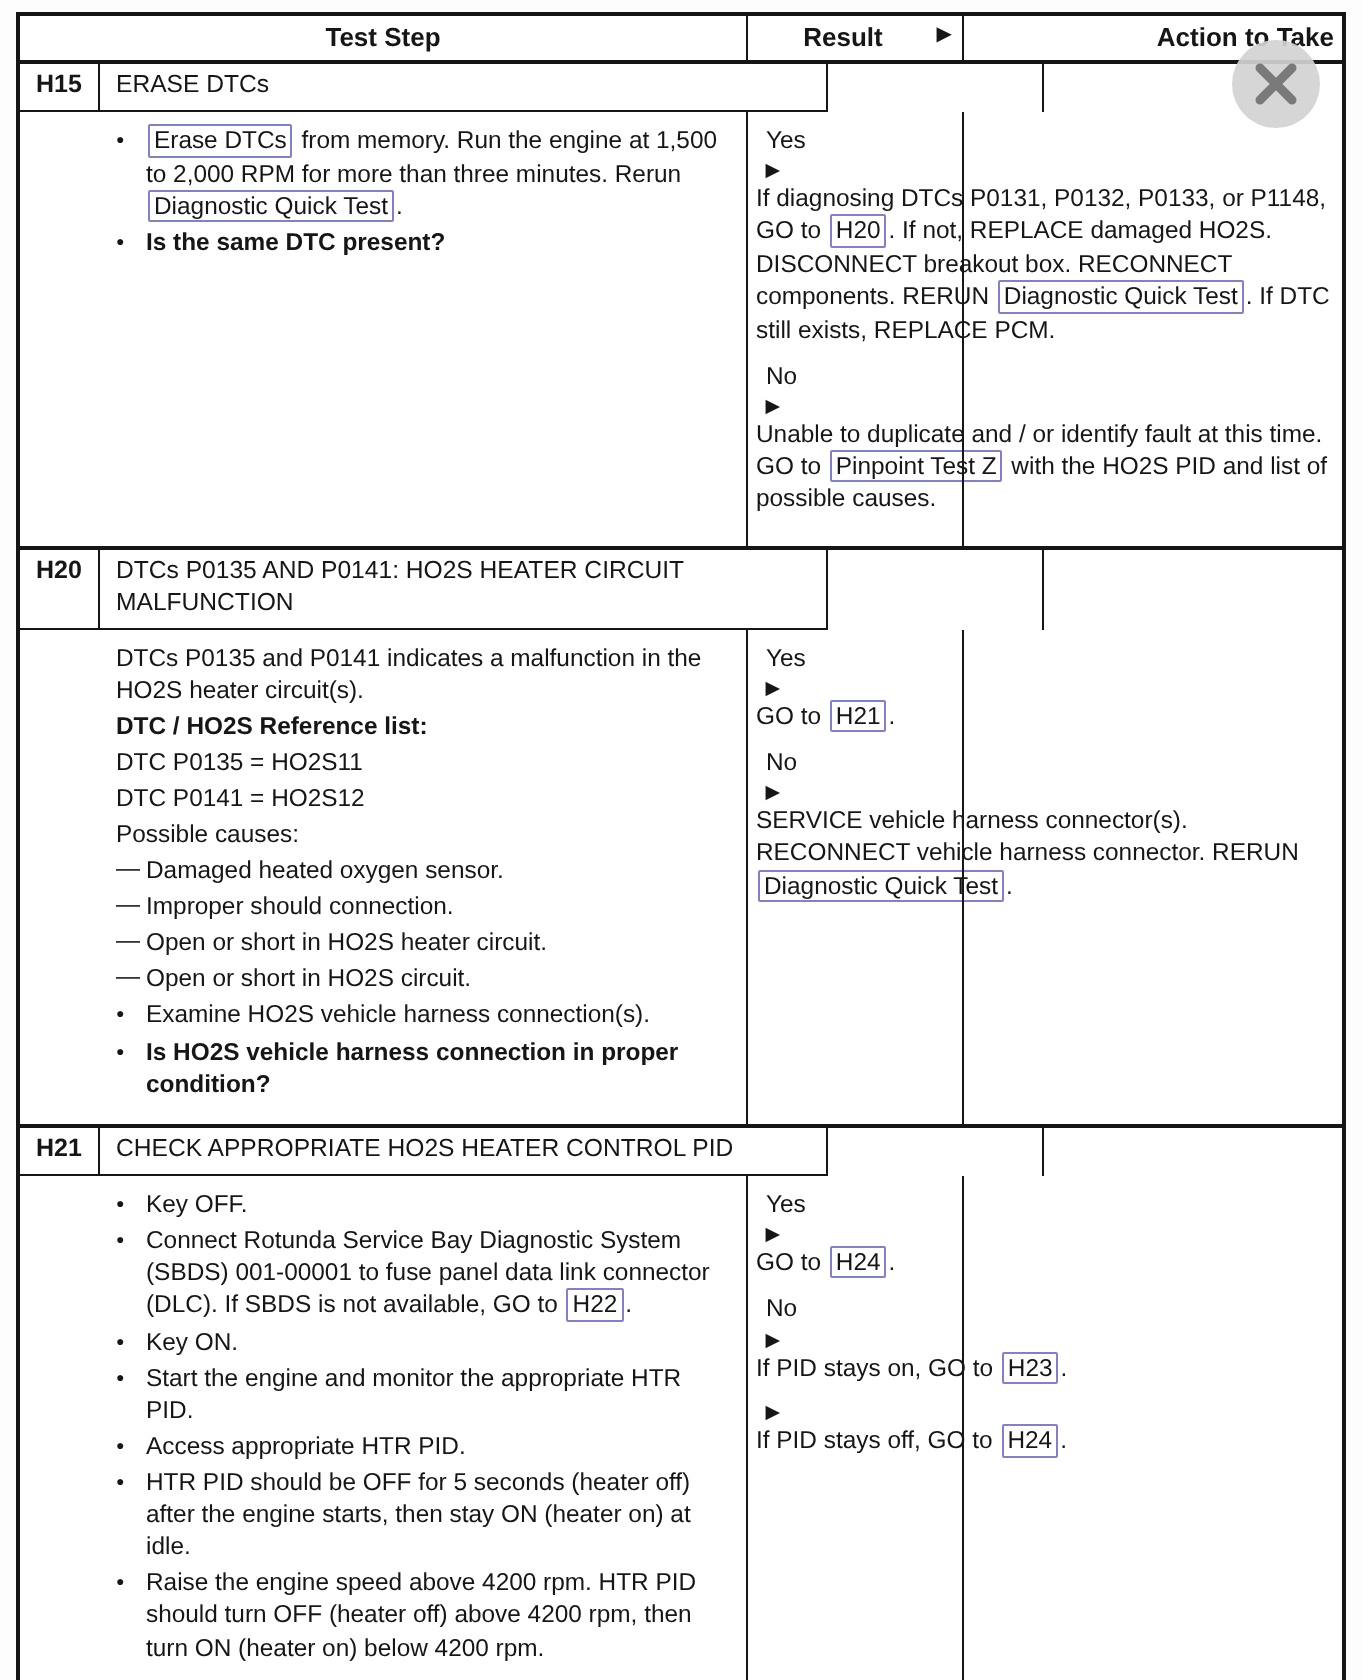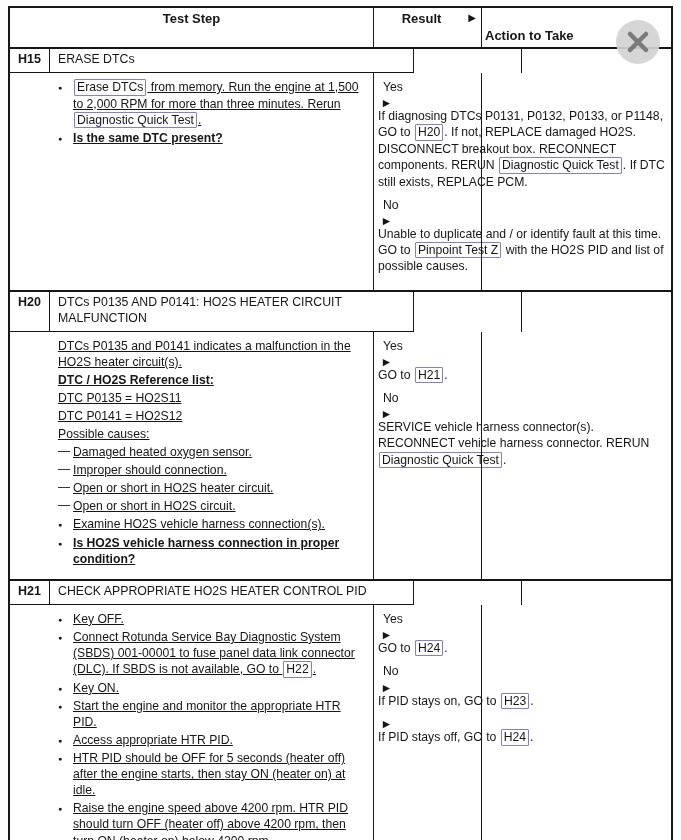--- a/index.html
+++ b/index.html
@@ -17,21 +17,21 @@
   .header-row { display:flex; border-bottom:2px solid var(--border,#161616); }
   .h-step { width:364px; border-right:1px solid var(--border,#161616); text-align:center;
             font-weight:bold; font-size:13px; padding:3px 4px 4px; }
   .h-ra { flex:1; display:flex; position:relative; }
   .ra::before { content:""; position:absolute; left:107px; top:0; bottom:0; width:1px;
                 background:var(--border,#161616); }
   .h-ra { }
   .h-result { width:107px; position:relative; text-align:center; font-weight:bold;
               font-size:13px; padding:3px 14px 4px 2px; }
   .h-result .hdr-arrow { position:absolute; right:5px; top:4px; font-size:10px; }
-  .h-action { flex:1; text-align:left; font-weight:bold; font-size:13px; padding:20px 4px 4px; }
+  .h-action { flex:1; text-align:right; font-weight:bold; font-size:13px; padding:3px 4px 4px; }
 
   
   .row { display:flex; flex-direction:column; border-bottom:2px solid var(--border,#161616); }
   .row:last-child { border-bottom:none; flex:1; }
   .row-h15 { min-height:234px; }
   .row-h20 { min-height:257px; }
   .row-h21 { min-height:312px; }
 
   .row-top { display:flex; }
   .rt-step { width:404px; border-right:1px solid var(--border,#161616);
@@ -45,21 +45,21 @@
   .rm-step { width:364px; border-right:1px solid var(--border,#161616);
              padding:6px 10px 10px 48px; font-size:12.2px; }
   .rm-ra { flex:1; position:relative; padding:6px 0 8px; }
 
   
   .b-line { display:flex; line-height:1.32; margin-bottom:2px; }
   .b-line.bold { font-weight:bold; }
   .b-marker { width:15px; flex-shrink:0; }
   .bullet-marker { font-size:7px; padding-top:4px; }
   .dash-marker { font-size:12px; }
-  .b-text { flex:1;text-decoration:underline; }
+  .b-text { flex:1; }
 
   
   .ra-item { display:flex; margin-bottom:7px;flex-direction:column; }
   .ra-label { width:86px; padding-left:9px; font-size:12.2px; line-height:1.32; }
   .ra-arrow { width:21px; text-align:right; padding-right:5px; font-size:9.5px; padding-top:2px; }
   .ra-text { flex:1; padding:0 6px 0 4px; font-size:12.2px; line-height:1.32; }
 
   
   .link-box { display:inline-block; border:1px solid var(--link,#8080cc);
               border-radius:1px; padding:0 2px; margin:0 1px; line-height:1.2; }

